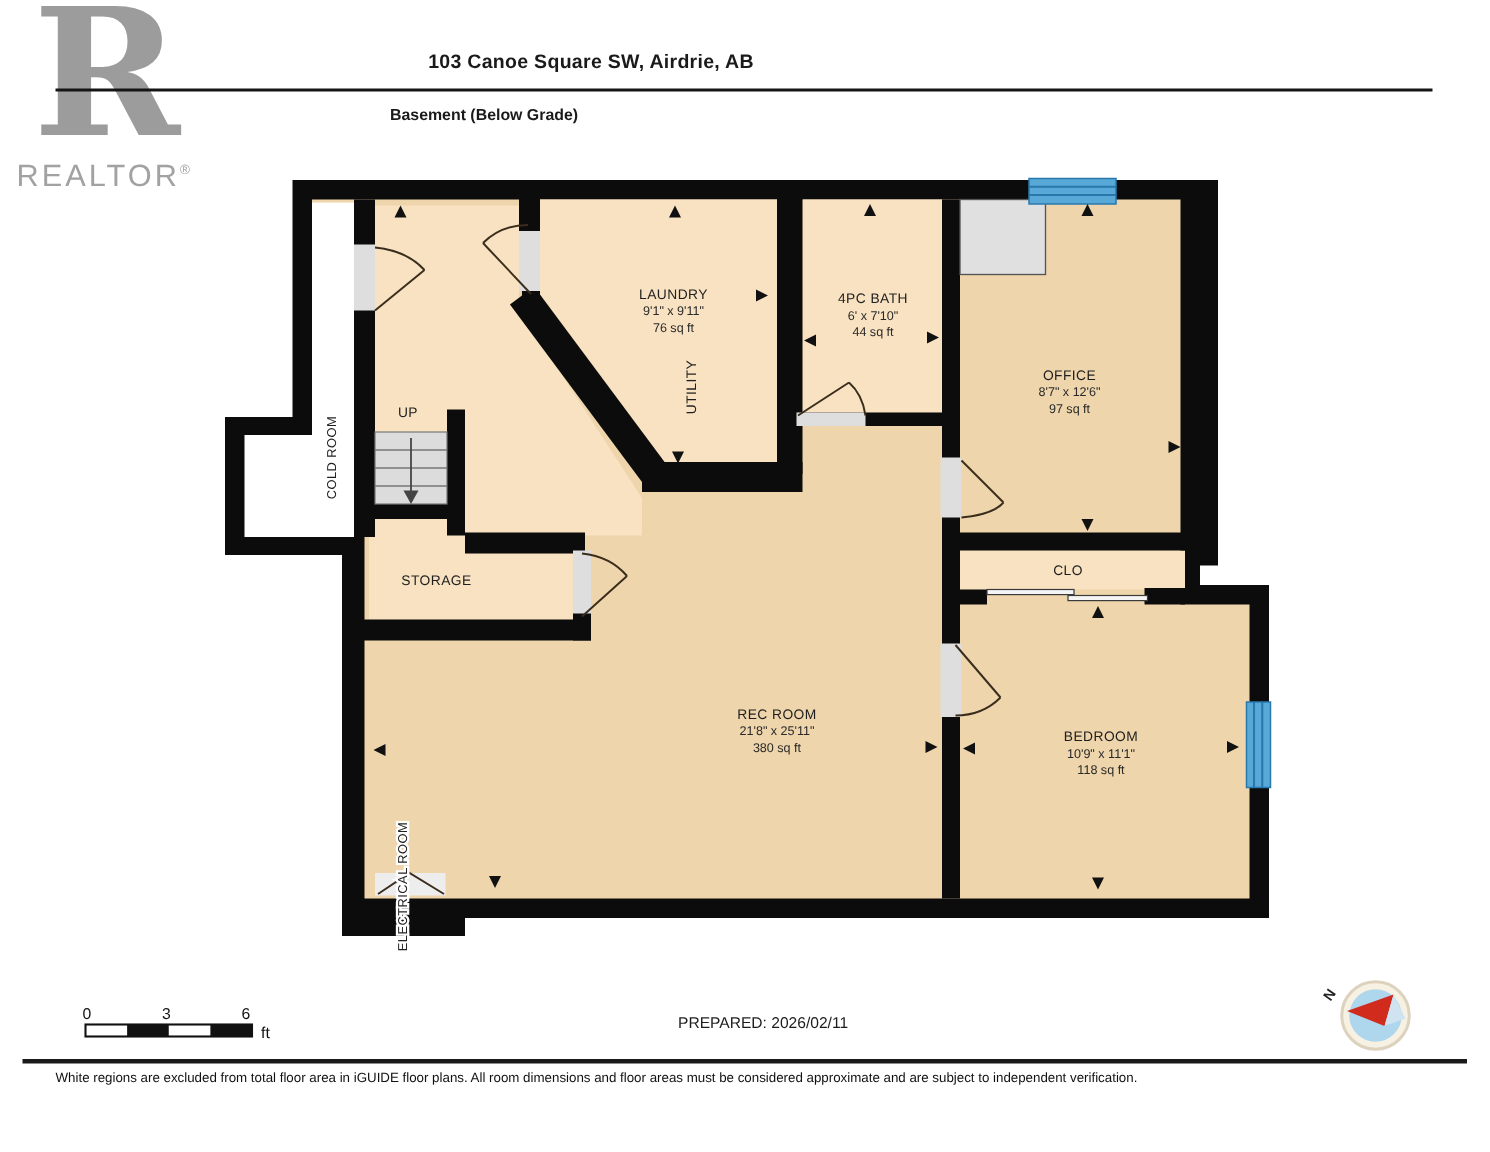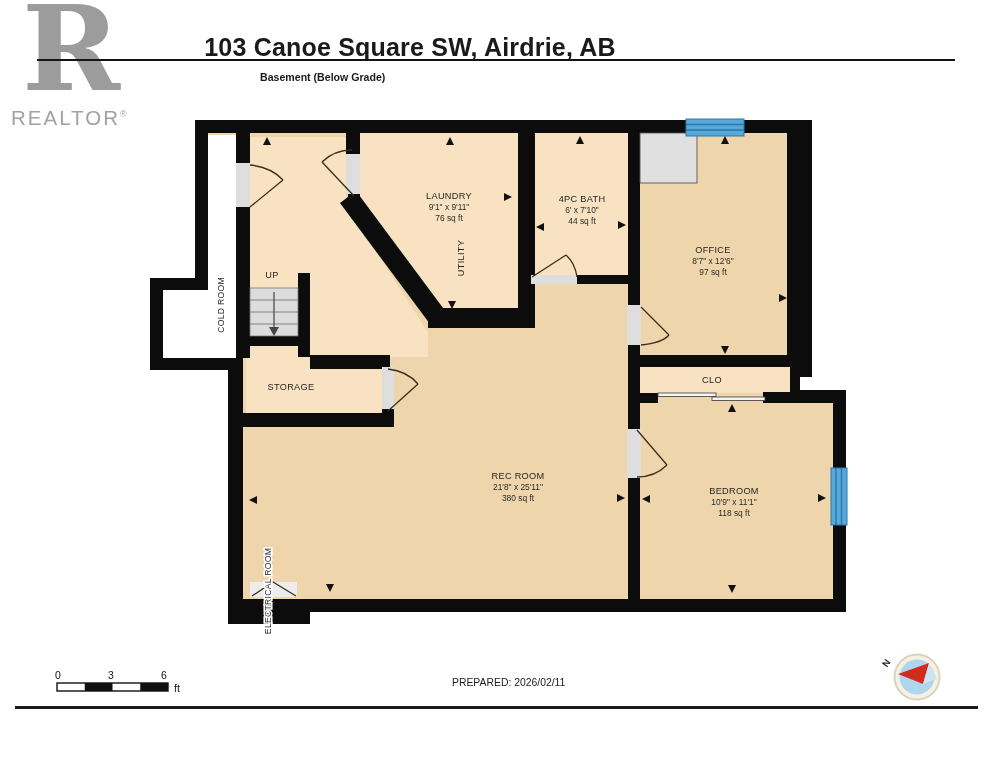--- a/index.html
+++ b/index.html
@@ -1,20 +1,20 @@
 <!DOCTYPE html>
 <html><head>
 <meta charset="utf-8">
 <style>
   html,body{margin:0;padding:0;background:#ffffff;}
   #page{position:relative;width:993px;height:768px;background:#ffffff;overflow:hidden;
         font-family:"Liberation Sans",sans-serif;color:#1a1a1a;}
   #plan-svg{position:absolute;left:0;top:0;z-index:1;}
   .txt{position:absolute;z-index:3;}
-  #title{left:0;top:33px;width:788px;text-align:center;font-size:25px;font-weight:bold;letter-spacing:.2px;padding-left:16px;}
+  #title{left:0;top:33px;width:788px;text-align:center;font-size:13px;font-weight:bold;letter-spacing:.2px;}
   #floor-label{left:260px;top:71px;width:237px;text-align:left;font-size:10.6px;font-weight:bold;}
   #area-lines{left:508px;top:71px;font-size:10.3px;line-height:16.3px;}
   #header-rule{position:absolute;left:37px;top:59px;width:918px;height:2.4px;background:#141414;z-index:4;}
   #logo{position:absolute;left:6px;top:0;width:130px;height:140px;z-index:2;}
   #logo-r{position:absolute;left:16px;top:-22px;font-family:"DejaVu Serif",serif;font-weight:bold;
           font-size:118px;line-height:1.2;color:#9c9c9c;}
   #logo-word{position:absolute;left:5px;top:106px;font-size:20.5px;letter-spacing:2px;color:#a2a2a2;}
   #logo-reg{font-size:9px;vertical-align:super;letter-spacing:0;}
   #prepared{left:452px;top:677px;font-size:10.4px;color:#1c1c1c;}
   #footer-rule{position:absolute;left:15px;top:706px;width:963px;height:3px;background:#1a1a1a;z-index:3;}
@@ -182,14 +182,15 @@
       <circle cx="917" cy="677" r="22.5" fill="#f7f1e3" stroke="#dcd2bd" stroke-width="2"></circle>
       <circle cx="917" cy="677" r="17.5" fill="#aed6ec"></circle>
       <polygon points="898,674 929,663 923,684" fill="#d12b1e"></polygon>
       <polygon points="923,684 937,679 929,663" fill="#cfe3f0"></polygon>
       <text class="ntext" x="889" y="665" transform="rotate(-55 889 665)" text-anchor="middle">N</text>
     </g>
   </svg>
 
   <div id="prepared" class="txt">PREPARED: 2026/02/11</div>
   <div id="footer-rule"></div>
+  <div id="disclaimer" class="txt">White regions are excluded from total floor area in iGUIDE floor plans. All room dimensions and floor areas must be considered approximate and are subject to independent verification.</div>
 
 </div>
 
 </body></html>

